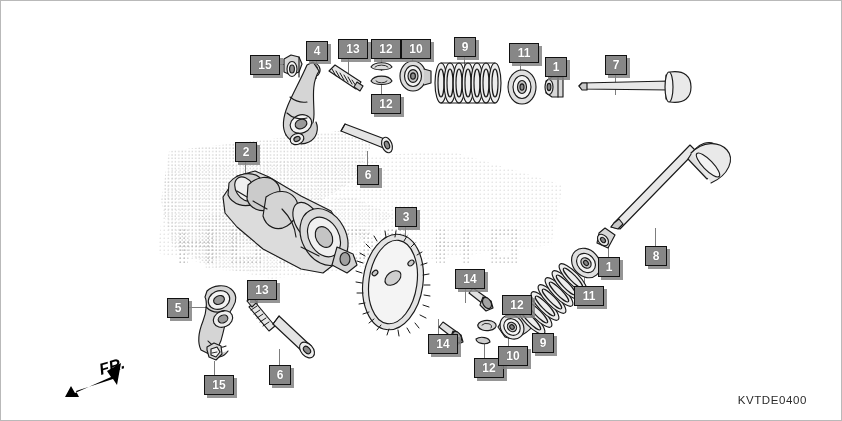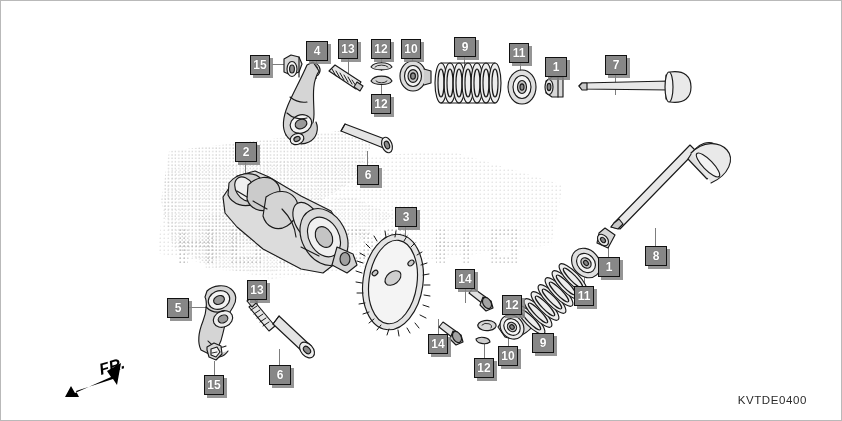--- a/index.html
+++ b/index.html
@@ -32,21 +32,21 @@
     font-weight:bold;
     font-family:"Liberation Sans",sans-serif;
     line-height:18px;
     text-align:center;
     box-sizing:border-box;
     box-shadow:3px 3px 0 0 rgba(130,130,130,.85);
     letter-spacing:0px;
     z-index:6;
     text-shadow:0 0 1px rgba(0,0,0,.4);
   }
-  .callout.wide{width:20px;}
+  .callout.wide{width:30px;}
   
   .leader{
     position:absolute;
     background:#7d7d7d;
     z-index:4;
   }
   .leader.v{width:1.4px;}
   .leader.h{height:1.4px;}
   
   #art{position:absolute;left:0;top:0;width:842px;height:421px;z-index:5;}

